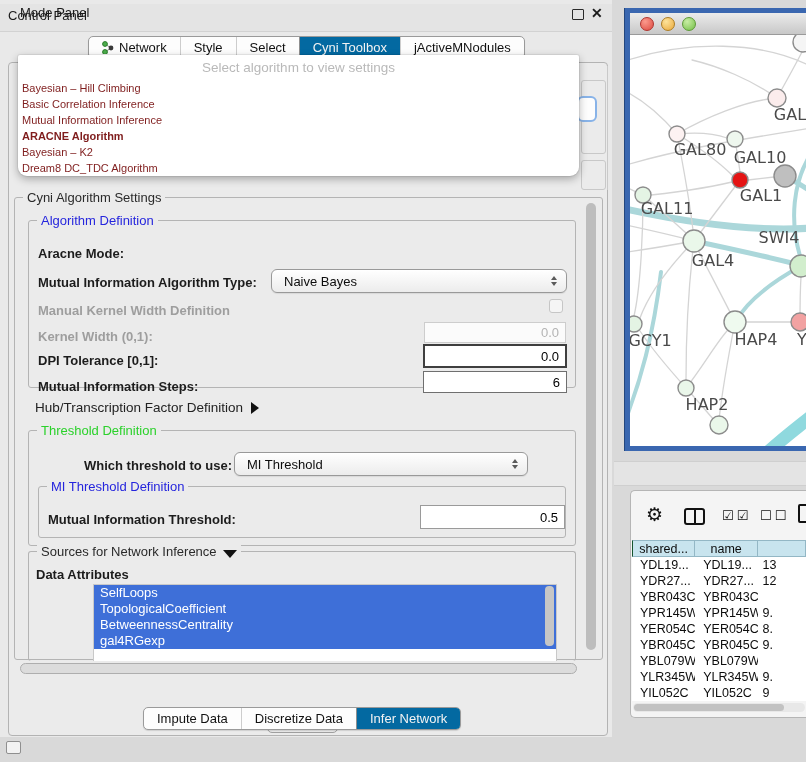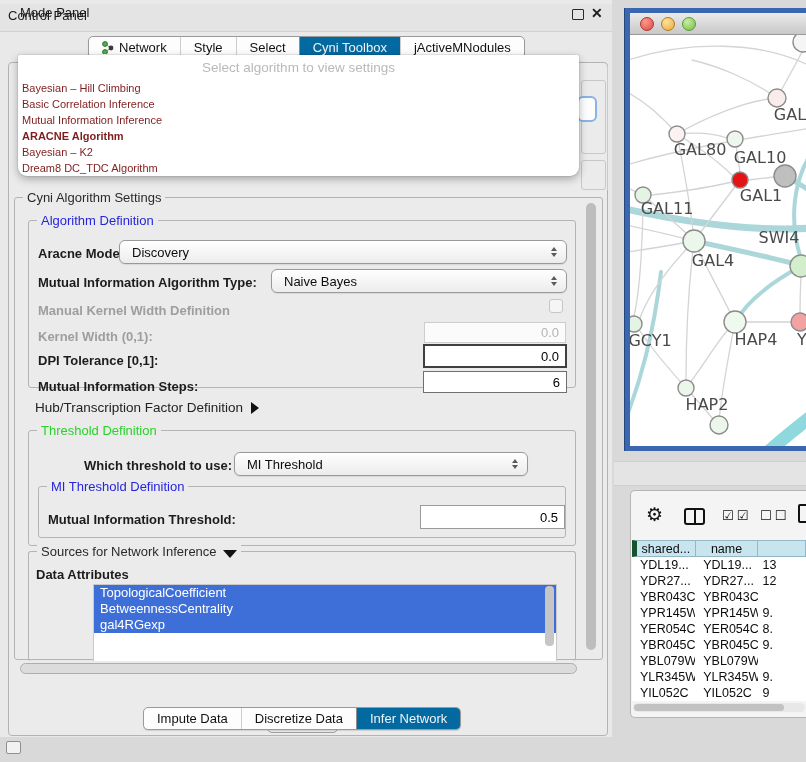--- a/index.html
+++ b/index.html
@@ -86,21 +86,21 @@
   .doc-ico { position:absolute; left:798px; top:504px; width:14px; height:19px; border:2px solid #111; border-radius:2px; background:#f4f4f4; }
 
   .tp-table { position:absolute; left:632px; top:540px; width:174px; height:161px; overflow:hidden; background:#fff; font-size:12.5px; }
   .tp-row { display:flex; height:16px; line-height:16px; }
   .tp-row.head { height:17px; line-height:17px; }
   .tp-cell { overflow:hidden; white-space:nowrap; padding-left:8px; color:#0d0d0d; }
   .tp-cell.c0 { width:79px; }
   .tp-cell.c1 { width:79px; }
   .tp-cell.c2 { width:60px; padding-left:4px; }
   .tp-row.head .tp-cell { background:#c8e4ee; border:1px solid #93b7c5; border-left:none; text-align:center; padding-left:0; }
-  .tp-row.head .tp-cell.c0 { border-left:5px solid #14532d; }
+  .tp-row.head .tp-cell.c0 { border-left:1px solid #14532d; }
   .tp-hscroll { position:absolute; left:633px; top:703px; width:172px; height:9px; background:#e8e8e8; border-radius:5px; }
   .tp-hthumb { position:absolute; left:1px; top:1px; width:150px; height:7px; background:#c2c2c2; border-radius:4px; }
 </style>
 </head>
 <body>
 
 <div class="screen">
 
   <div class="cp-bg"></div>
   <div class="cp-titlebar"></div>
@@ -154,27 +154,20 @@
 
   <div class="group" style="left:14px; top:197px; width:589px; height:463px;">
     <span class="gtitle">Cyni Algorithm Settings</span>
   </div>
   <div class="vscroll"></div>
 
   <div class="group" style="left:28px; top:220px; width:548px; height:168px;">
     <span class="gtitle blue">Algorithm Definition</span>
   </div>
   <div class="lbl" style="left:38px; top:246px;">Aracne Mode:</div>
-  <div class="combo" style="left:119px; top:240px; width:448px;">
-    <span>Discovery</span>
-    <span class="arrows">
-        <span class="tri-u"></span>
-        <span class="tri-d"></span>
-      </span>
-  </div>
   <div class="lbl" style="left:38px; top:275px;">Mutual Information Algorithm Type:</div>
   <div class="combo" style="left:271px; top:269px; width:296px;">
     <span>Naive Bayes</span>
     <span class="arrows">
         <span class="tri-u"></span>
         <span class="tri-d"></span>
       </span>
   </div>
   <div class="lbl dis" style="left:38px; top:303px;">Manual Kernel Width Definition</div>
   <div class="checkbox" style="left:549px; top:299px;"></div>
@@ -212,20 +205,21 @@
   <div class="lbl" style="left:48px; top:512px;">Mutual Information Threshold:</div>
   <div class="field" style="left:420px; top:505px; width:145px; height:24px; border-color:#9a9a9a;">
       <span>0.5</span>
     </div>
 
   <div class="group" style="left:28px; top:551px; width:548px; height:110px; border-bottom:none;">
     <span class="gtitle"><span>Sources for Network Inference</span><span class="tri-dn-big"></span></span>
   </div>
   <div class="lbl" style="left:36px; top:567px;">Data Attributes</div>
   <div class="attr-list" id="attr-list">
+      <div class="attr-item" style="background: rgb(62, 111, 216);">SelfLoops</div>
       <div class="attr-item" style="background: rgb(62, 111, 216);">TopologicalCoefficient</div>
       <div class="attr-item" style="background: rgb(62, 111, 216);">BetweennessCentrality</div>
       <div class="attr-item" style="background: rgb(62, 111, 216);">gal4RGexp</div>
     </div>
   <div class="attr-scroll"></div>
 
   <div class="hscroll"></div>
 
   <button class="apply-btn">Apply</button>
 

